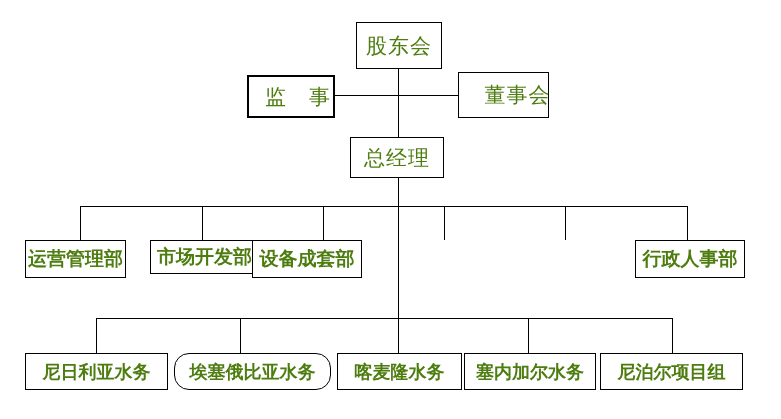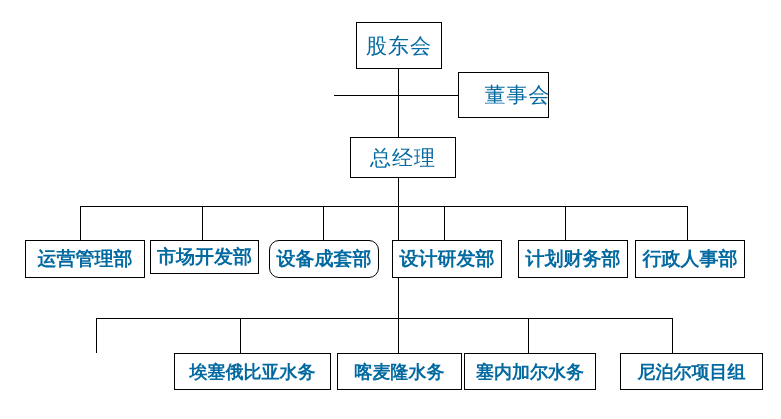--- a/index.html
+++ b/index.html
@@ -19,21 +19,21 @@
 
   
   .node {
     position: absolute;
     box-sizing: border-box;
     background: #ffffff;
     display: flex;
     align-items: center;
     justify-content: center;
     text-align: center;
-    color: #0369a1;
+    color: #4d7c0f;
     white-space: nowrap;
     z-index: 3;
   }
 
   
   .node.exec {
     border: 1px solid #000000;
     font-family: "Liberation Serif", "DejaVu Serif", serif;
     font-weight: 400;
     font-size: 21px;
@@ -92,30 +92,30 @@
   <div class="edge h" style="left:96px; top:318px; width:576px;"></div>
 
   <div class="edge v" style="left:96px;  top:318px; height:35px;"></div>
   <div class="edge v" style="left:240px; top:318px; height:35px;"></div>
   <div class="edge v" style="left:398px; top:318px; height:35px;"></div>
   <div class="edge v" style="left:528px; top:318px; height:35px;"></div>
   <div class="edge v" style="left:672px; top:318px; height:35px;"></div>
 
   <div class="node exec" style="left:356px; top:22px; width:86px; height:47px;">股东会</div>
 
+  <div class="node exec exec-thick wide-gap" style="left:247px; top:75px; width:88px; height:43px;">监　事</div>
 
   <div class="node exec" style="left:458px; top:72px; width:91px; height:46px;padding-left:28px;">董事会</div>
 
-  <div class="node exec" style="left:350px; top:137px; width:106px; height:41px;">总经理</div>
+  <div class="node exec" style="left:350px; top:137px; width:94px; height:41px;">总经理</div>
 
-  <div class="node dept" style="left:25px; top:240px; width:120px; height:38px;">运营管理部</div>
+  <div class="node dept" style="left:25px; top:240px; width:101px; height:38px;">运营管理部</div>
   <div class="node dept" style="left:150px; top:240px; width:109px; height:34px;">市场开发部</div>
-  <div class="node dept" style="left:269px; top:240px; width:110px; height:38px;border-radius:10px;">设备成套部</div>
-  <div class="node dept" style="left:392px; top:240px; width:110px; height:38px;">设计研发部</div>
-  <div class="node dept" style="left:518px; top:240px; width:110px; height:38px;">计划财务部</div>
+  <div class="node dept" style="left:252px; top:240px; width:110px; height:38px;">设备成套部</div>
   <div class="node dept" style="left:635px; top:240px; width:110px; height:38px;">行政人事部</div>
 
-  <div class="node unit" style="left:174px; top:353px; width:157px; height:37px;">埃塞俄比亚水务</div>
+  <div class="node unit" style="left:25px; top:353px; width:143px; height:37px;">尼日利亚水务</div>
+  <div class="node unit" style="left:174px; top:353px; width:157px; height:37px;border-radius:15px;">埃塞俄比亚水务</div>
   <div class="node unit" style="left:464px; top:353px; width:132px; height:37px;">塞内加尔水务</div>
   <div class="node unit" style="left:337px; top:353px; width:125px; height:37px;">喀麦隆水务</div>
-  <div class="node unit" style="left:600px; top:353px; width:143px; height:37px;margin-left:20px;">尼泊尔项目组</div>
+  <div class="node unit" style="left:600px; top:353px; width:143px; height:37px;">尼泊尔项目组</div>
 
 </div>
 
 </body></html>

